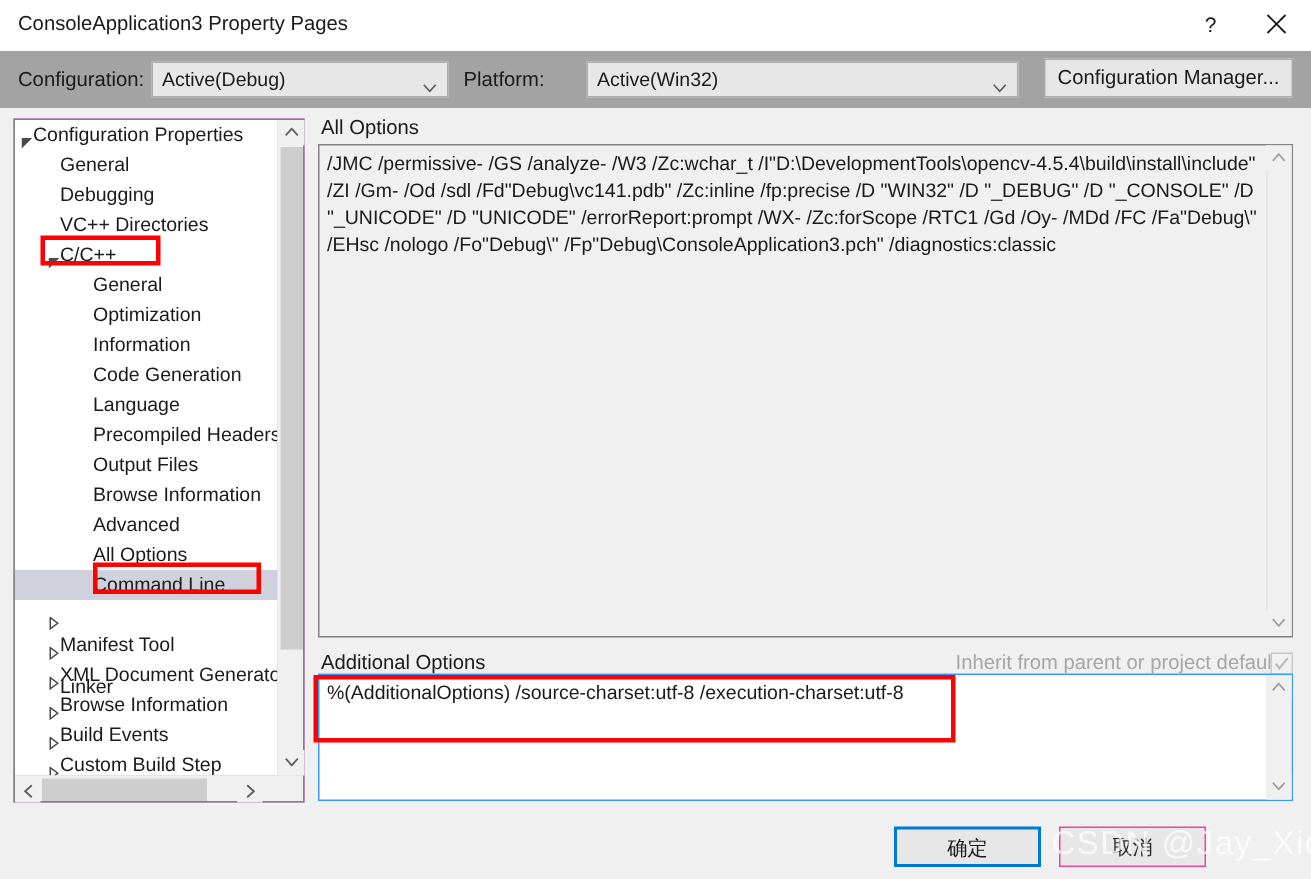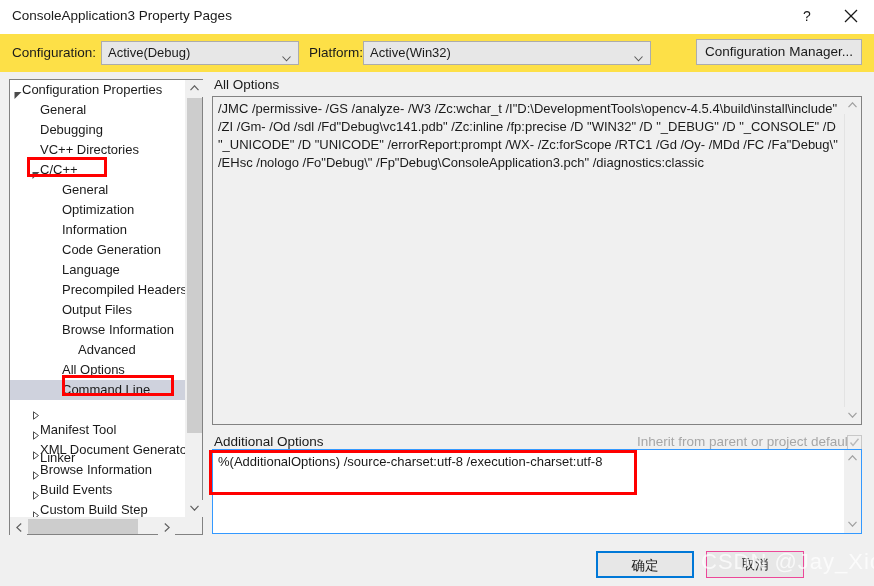--- a/index.html
+++ b/index.html
@@ -51,21 +51,21 @@
     line-height: 26px;
     cursor: default;
   }
   .titlebar .closebtn svg { display: block; margin: 6px auto 0; }
 
   
   .configrow {
     position: absolute;
     left: 0; top: 34px;
     width: 874px; height: 38px;
-    background: #fde047;
+    background: #a3a3a3;
   }
   .lbl-config {
     position: absolute; left: 12px; top: 11px;
     font-size: 13.5px; color: #1a1a1a;
   }
   .combo {
     position: absolute;
     background: #e7e7e7;
     border: 1px solid #acacac;
     height: 24px;
@@ -78,21 +78,21 @@
   }
   .combo .arrow {
     position: absolute; right: 7px; top: 8px;
     width: 9px; height: 6px;
   }
   #combo-configuration { left: 101px; top: 7px; width: 198px; }
   .lbl-platform {
     position: absolute; left: 309px; top: 11px;
     font-size: 13.5px; color: #1a1a1a;
   }
-  #combo-platform { left: 363px; top: 7px; width: 288px; }
+  #combo-platform { left: 391px; top: 7px; width: 288px; }
 
   .btn {
     position: absolute;
     background: #e7e7e7;
     border: 1px solid #adadad;
     font-size: 13.5px;
     color: #1a1a1a;
     text-align: center;
     cursor: default;
     padding: 0;
@@ -380,21 +380,21 @@
         <div class="tnode">
           <span class="tlabel" style="left: 52px;">Precompiled Headers</span>
         </div>
         <div class="tnode">
           <span class="tlabel" style="left: 52px;">Output Files</span>
         </div>
         <div class="tnode">
           <span class="tlabel" style="left: 52px;">Browse Information</span>
         </div>
         <div class="tnode">
-          <span class="tlabel" style="left: 52px; margin-left: 16px;">Advanced</span>
+          <span class="tlabel" style="left: 52px;">Advanced</span>
         </div>
         <div class="tnode">
           <span class="tlabel" style="left: 52px;">All Options</span>
         </div>
         <div class="tnode sel">
           <span class="tlabel" style="left: 52px;">Command Line</span>
         </div>
         <div class="tnode">
           <span class="tglyph" style="left: 22px;"><svg width="9" height="9" viewBox="0 0 9 9">
               <polygon points="1.5,0.8 6.5,4.5 1.5,8.2" fill="none" stroke="#4a4a4a" stroke-width="1"></polygon>

